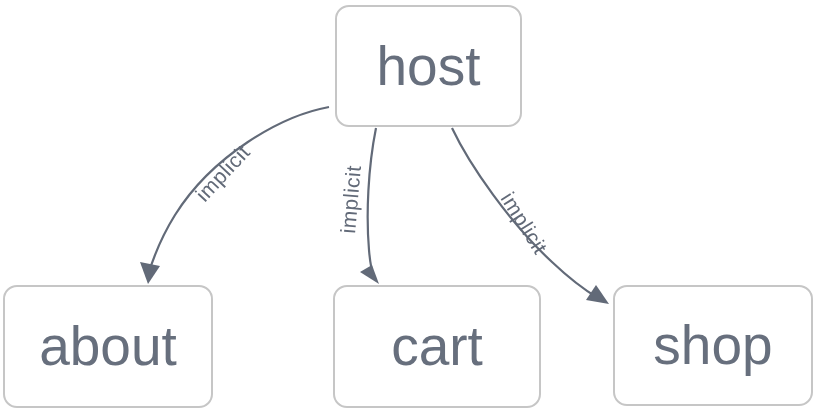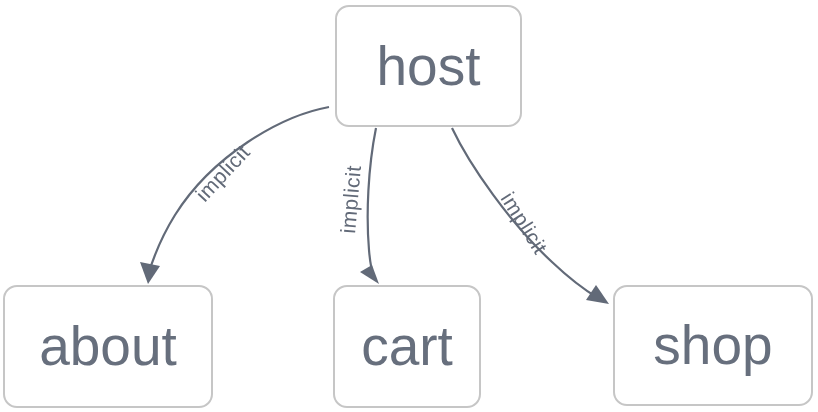--- a/index.html
+++ b/index.html
@@ -85,21 +85,21 @@
   </svg>
 
   <div class="node-box" style="left:327px; top:5px; width:187px; height:122px;margin-left:8px;">
     <span class="node-label">host</span>
   </div>
 
   <div class="node-box" style="left:3px; top:285px; width:210px; height:123px;">
     <span class="node-label">about</span>
   </div>
 
-  <div class="node-box" style="left:333px; top:285px; width:148px; height:123px;">
+  <div class="node-box" style="left:333px; top:285px; width:208px; height:123px;">
     <span class="node-label">cart</span>
   </div>
 
   <div class="node-box" style="left:613px; top:285px; width:200px; height:121px;">
     <span class="node-label">shop</span>
   </div>
 
 </div>
 
 </body></html>

